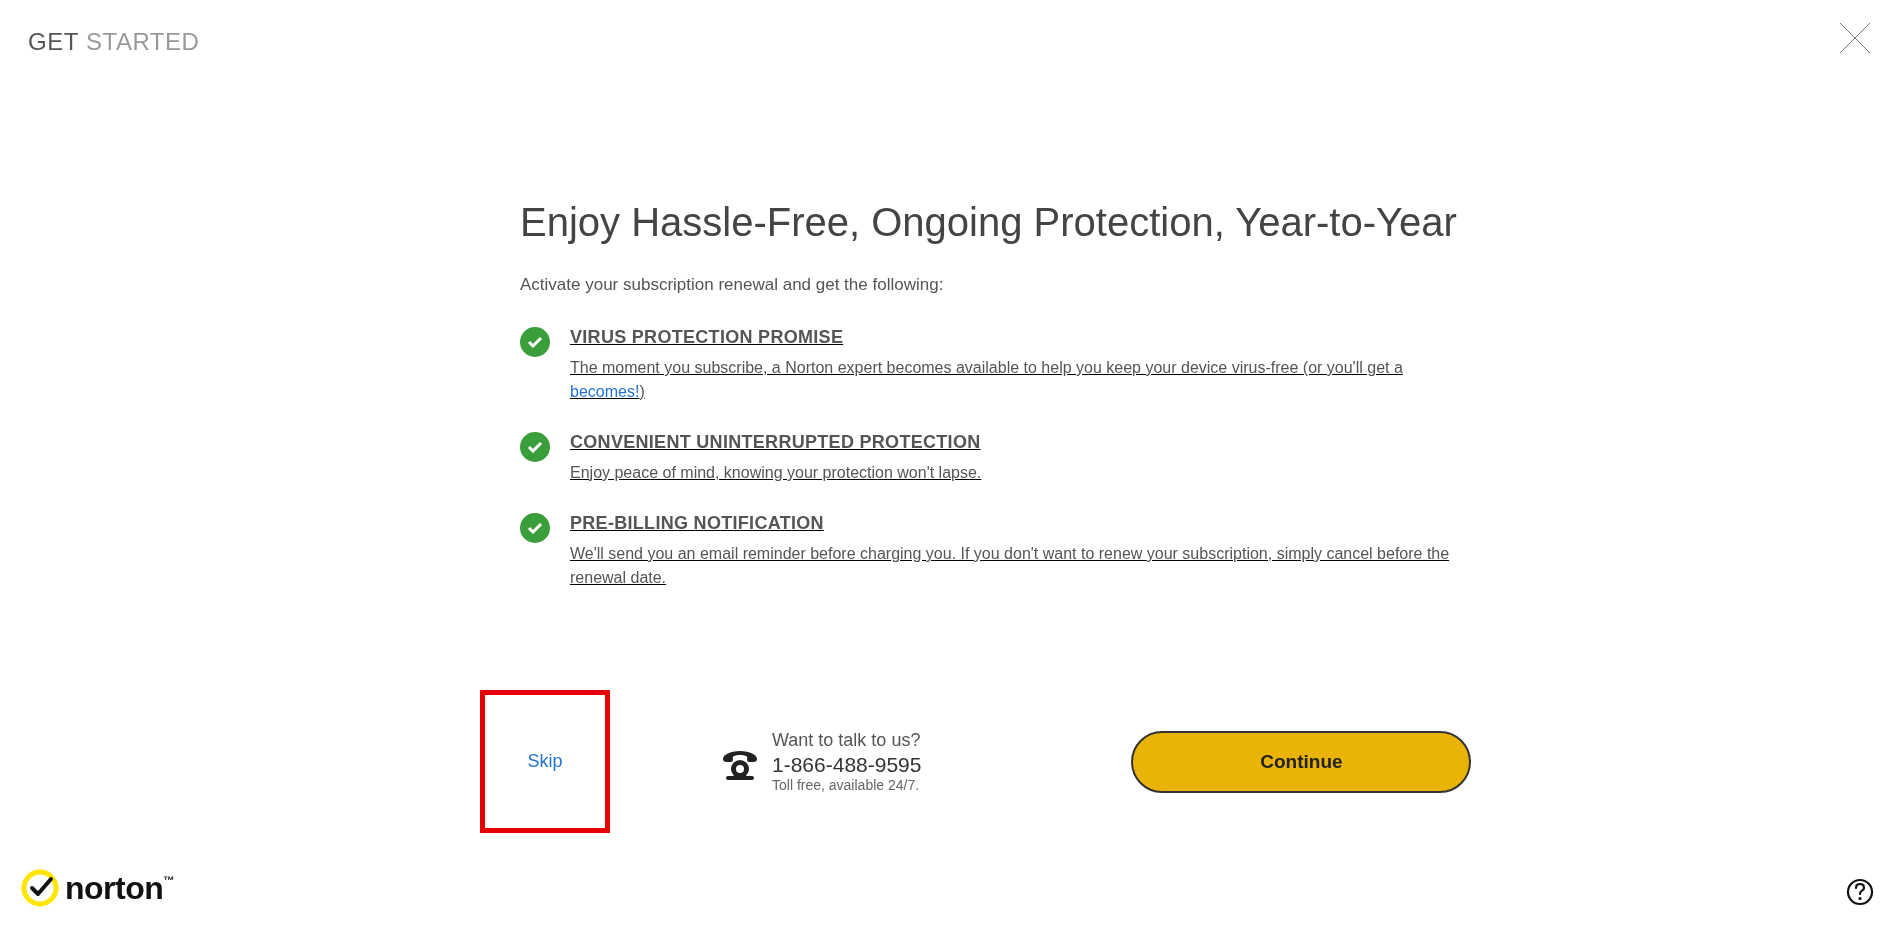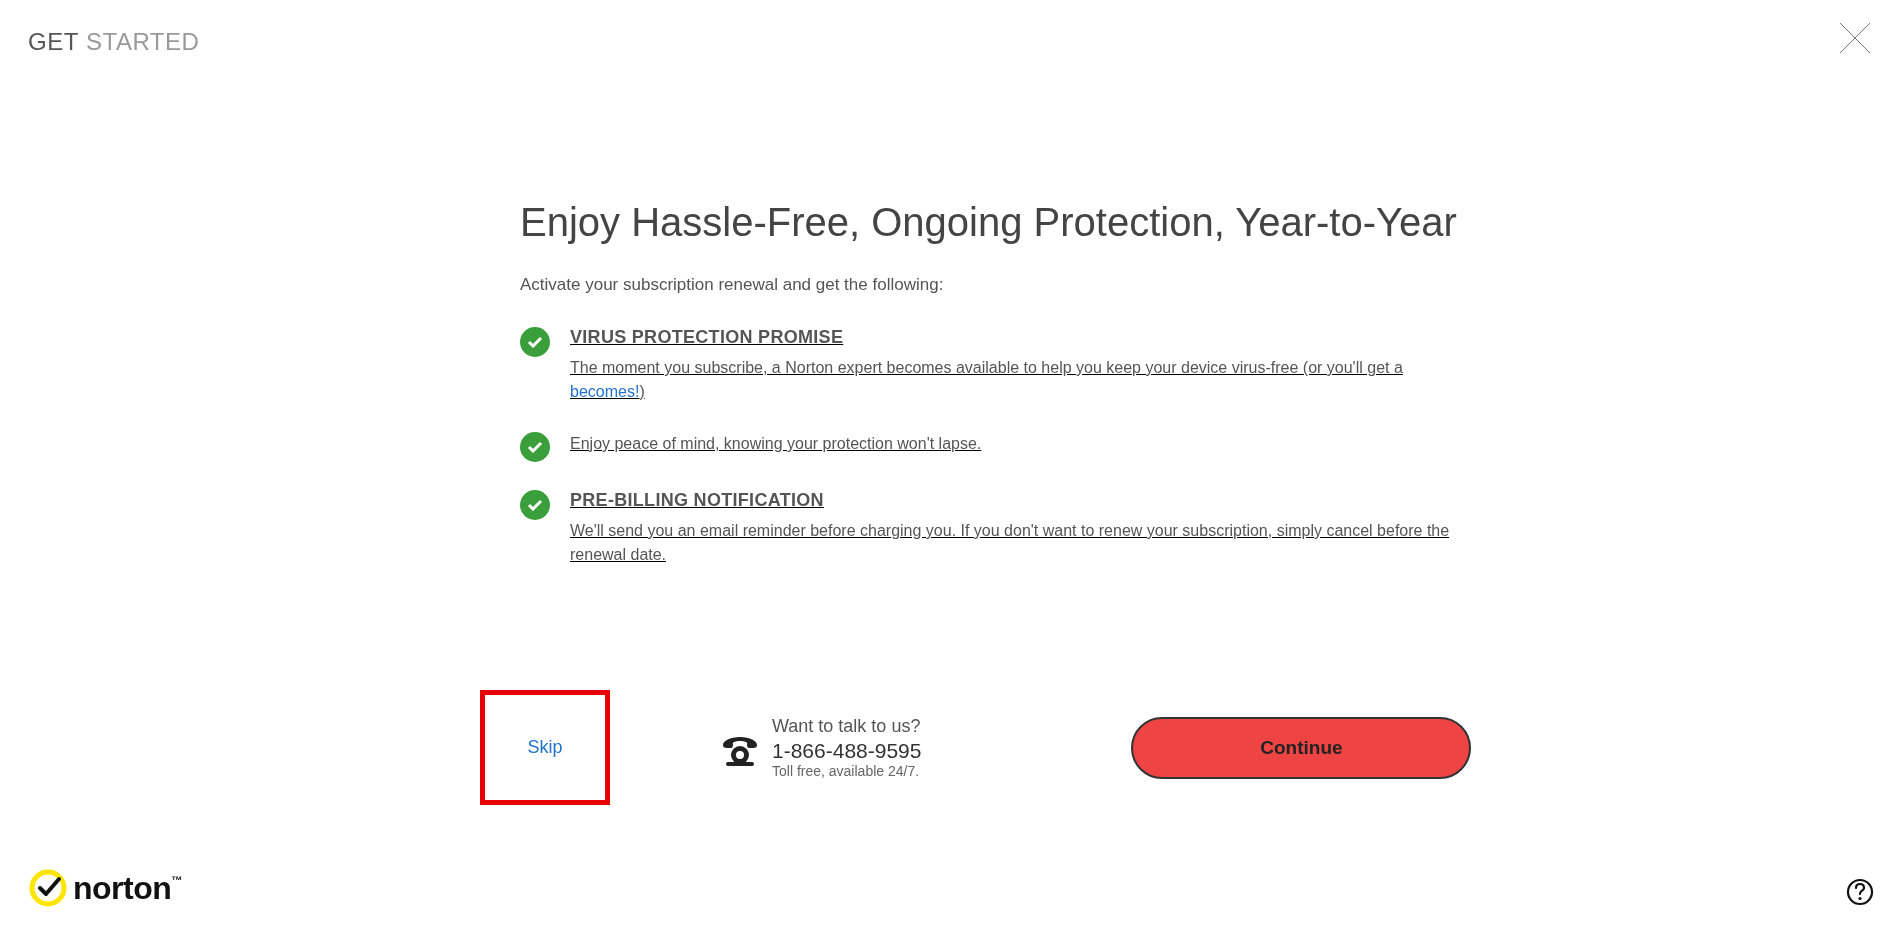--- a/index.html
+++ b/index.html
@@ -88,21 +88,21 @@
       position: absolute;
       left: 480px;
       top: 690px;
       width: 1050px;
       display: flex;
       align-items: center;
     }
     .skip-box {
       border: 5px solid #e60000;
       width: 130px;
-      height: 115px;
+      height: 143px;
       display: flex;
       align-items: center;
       justify-content: center;
       margin-right: 110px;
     }
     .skip-link {
       color: #2372cf;
       font-size: 18px;
       cursor: pointer;
     }
@@ -125,36 +125,36 @@
     .phone-text .phone-number {
       font-size: 21px;
       color: #333;
       margin-bottom: 0;
     }
     .phone-text .phone-note {
       font-size: 14px;
       color: #666;
     }
     .continue-btn {
-      background: #ef4444;
+      background: #eab308;
       border: 2px solid #333;
       border-radius: 35px;
       width: 340px;
       height: 62px;
       font-size: 19px;
       font-weight: 700;
       color: #222;
       cursor: pointer;
       display: flex;
       align-items: center;
       justify-content: center;
     }
     .footer-logo {
       position: absolute;
-      left: 29px;
+      left: 21px;
       bottom: 20px;
       display: flex;
       align-items: center;
     }
     .logo-check {
       width: 38px;
       height: 38px;
       position: relative;
       margin-right: 6px;
     }
@@ -211,20 +211,21 @@
     </div>
   </div>
 
   <div class="feature">
     <div class="check-icon">
       <svg width="16" height="12" viewBox="0 0 16 12">
           <polyline points="2,6 6,10 14,2"></polyline>
         </svg>
     </div>
     <div class="feature-body">
+      <div class="feature-title">CONVENIENT UNINTERRUPTED PROTECTION</div>
       <div class="feature-desc">Enjoy peace of mind, knowing your protection won't lapse.</div>
     </div>
   </div>
 
   <div class="feature">
     <div class="check-icon">
       <svg width="16" height="12" viewBox="0 0 16 12">
           <polyline points="2,6 6,10 14,2"></polyline>
         </svg>
     </div>

